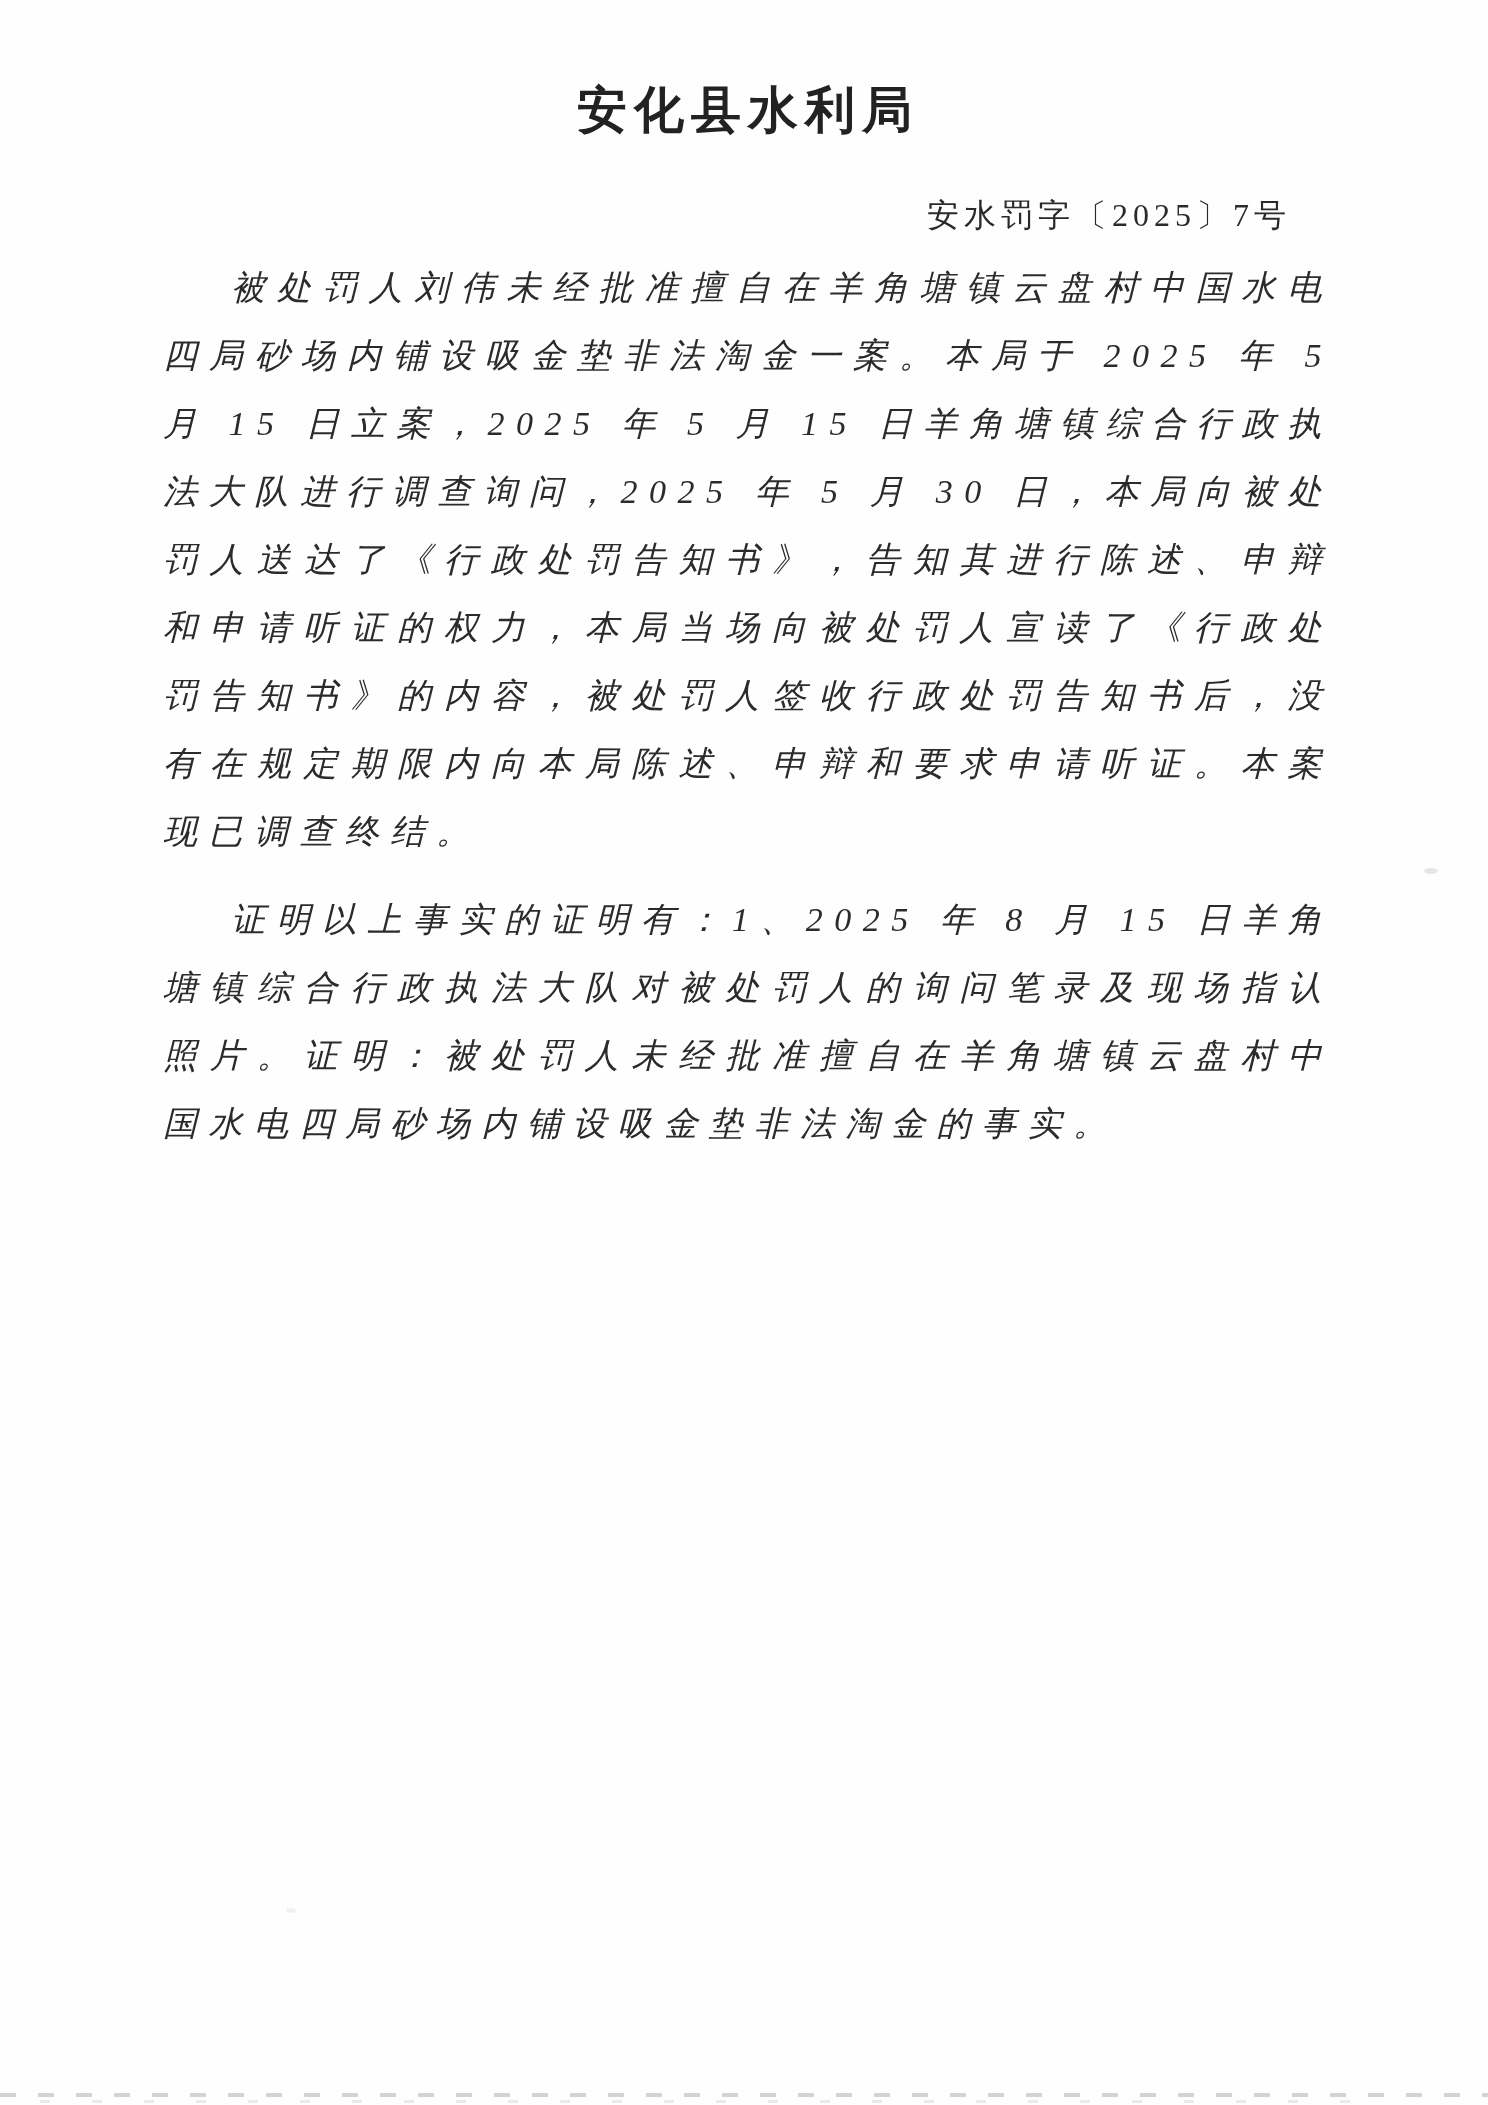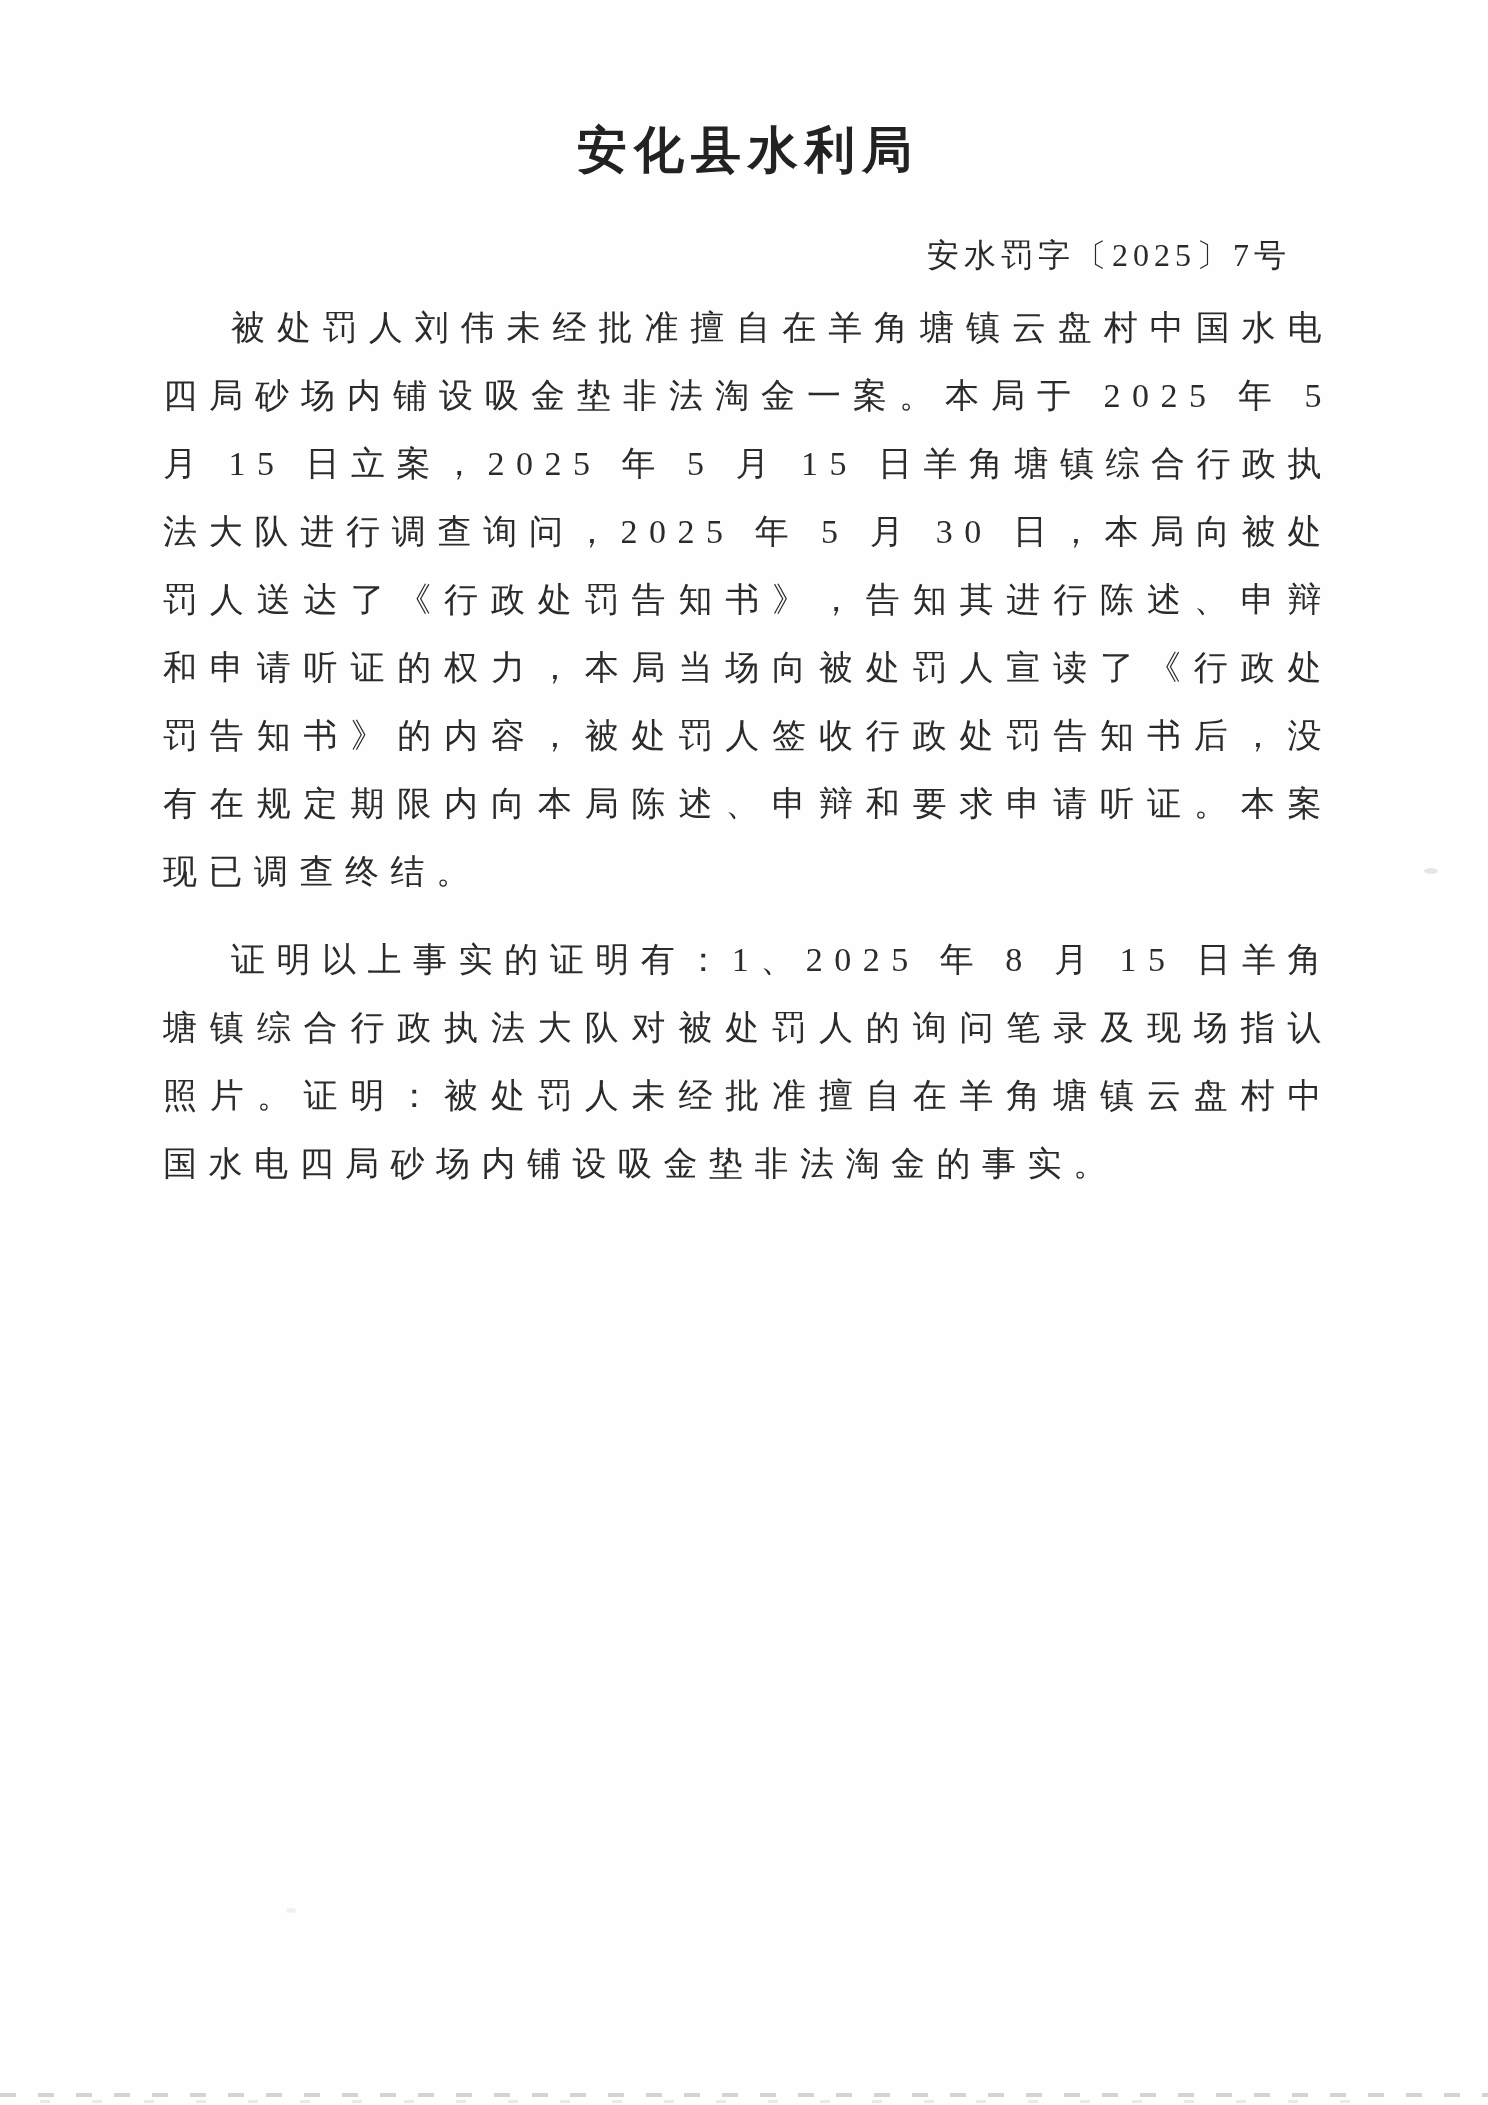--- a/index.html
+++ b/index.html
@@ -10,21 +10,21 @@
   .page {
     position: relative;
     width: 1488px;
     height: 2105px;
     margin: 0 auto;
     background: #fefefe;
     overflow: hidden;
     font-family: "Liberation Serif", "DejaVu Serif", serif;
     color: #2e2e2e;
     box-sizing: border-box;
-    padding: 112px 155px 0 163px;
+    padding: 72px 155px 0 163px;
   }
   .doc-title {
     text-align: center;
     font-size: 50px;
     font-weight: bold;
     color: #222222;
     letter-spacing: 7px;
     line-height: 76px;
     margin: 0;
   }
@@ -63,20 +63,21 @@
     margin-top: 16px;
   }
   .body-text p {
     margin: 0;
     font-size: 34px;
     letter-spacing: 11.5px;
     line-height: 68px;
     text-align: justify;
     text-indent: 2em;
     color: #2b2b2b;
+    font-style: italic;
   }
   .body-text p + p {
     margin-top: 12px;
   }
   .body-text p.para-3 {
     margin-top: 20px;
   }
   .scan-smudge {
     position: absolute;
     background: rgba(120,120,120,0.18);

